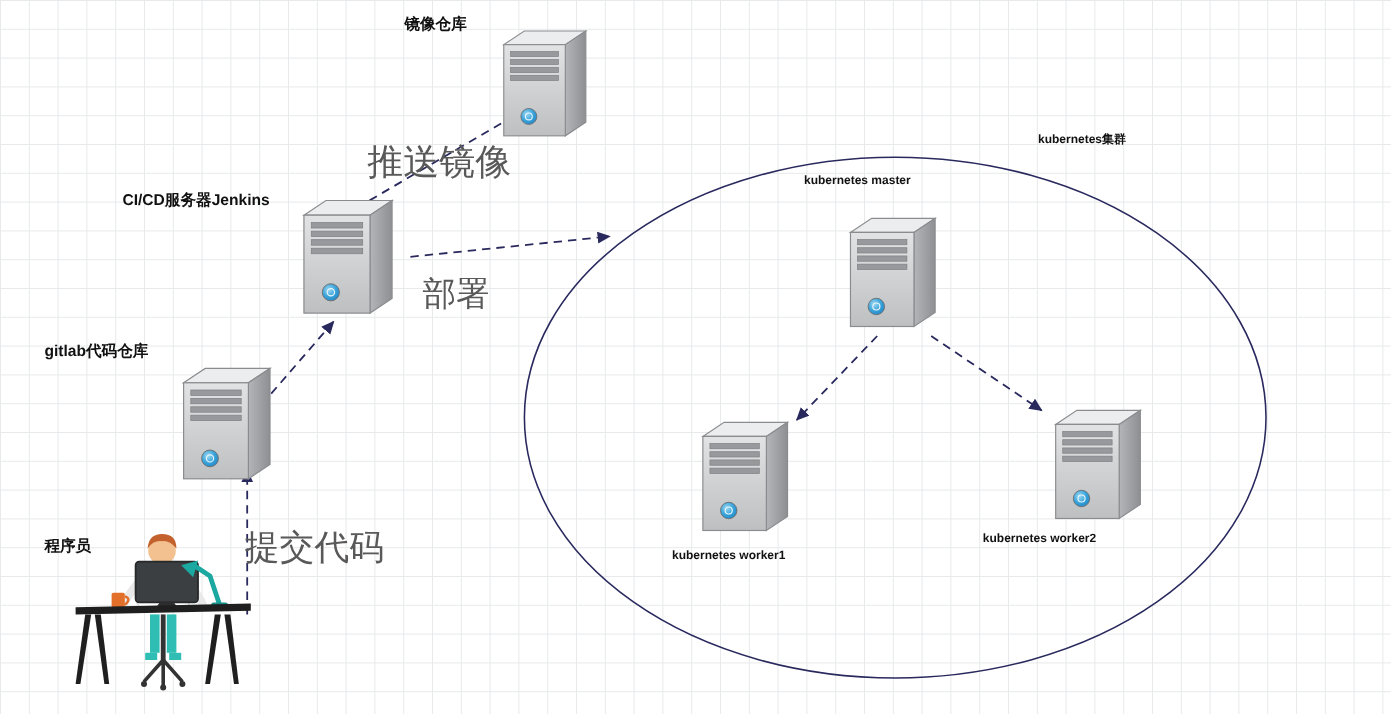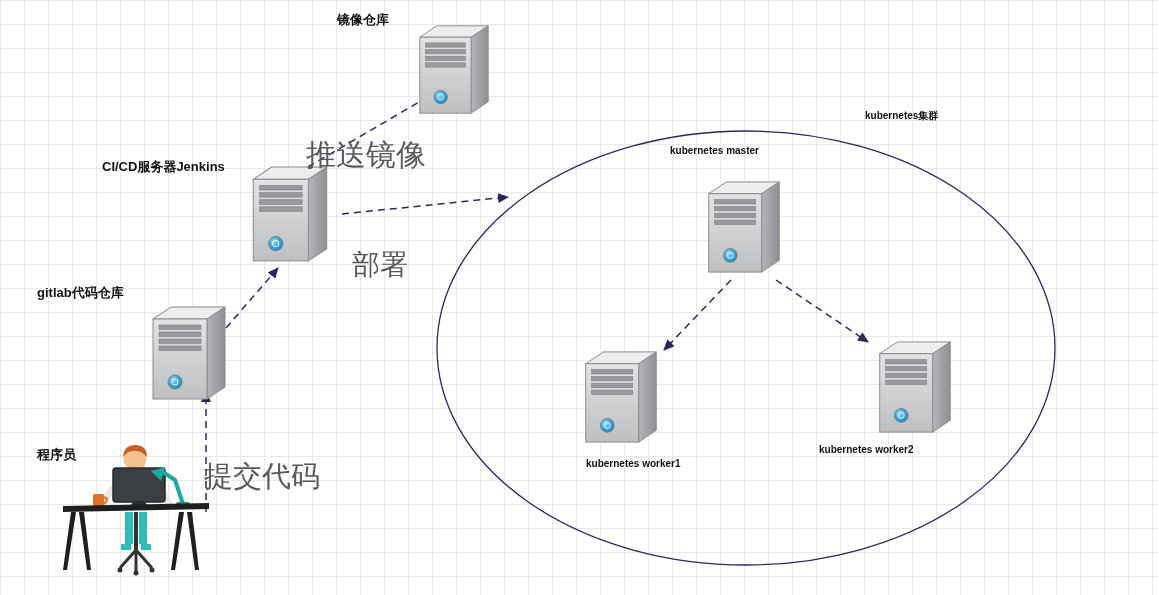--- a/index.html
+++ b/index.html
@@ -22,21 +22,20 @@
   .lbl{
     position:absolute;
     font-size:13px;font-weight:bold;color:#111;
     white-space:nowrap;letter-spacing:0;
   }
   .lbl-k8s{font-size:10px;}
   .biglbl{
     position:absolute;
     color:#595959;font-weight:500;white-space:nowrap;
     font-family:"Liberation Sans", sans-serif;
-    margin-top:20px;
   }
   #push-image-label{font-size:30px;}
   #deploy-label{font-size:28px;font-family:Liberation Serif, serif;}
   #commit-code-label{font-size:29px;font-family:Liberation Mono, monospace;}
 </style>
 </head>
 <body>
 
 <div class="canvas">
 
@@ -153,20 +152,20 @@
       <circle cx="81" cy="133" r="2.5" fill="#333333"></circle>
     </svg>
   </div>
 
   <div class="lbl" style="left:337px;top:11px;">镜像仓库</div>
   <div class="lbl" style="left:102px;top:158px;">CI/CD服务器Jenkins</div>
   <div class="lbl" style="left:37px;top:284px;">gitlab代码仓库</div>
   <div class="lbl" style="left:37px;top:446px;">程序员</div>
   <div class="lbl lbl-k8s" style="left:865px;top:109px;">kubernetes集群</div>
   <div class="lbl lbl-k8s" style="left:670px;top:145px;">kubernetes master</div>
-  <div class="lbl lbl-k8s" style="left:560px;top:458px;margin-left:26px;">kubernetes worker1</div>
+  <div class="lbl lbl-k8s" style="left:560px;top:458px;">kubernetes worker1</div>
   <div class="lbl lbl-k8s" style="left:819px;top:444px;text-align:right;">kubernetes worker2</div>
 
   <div class="biglbl" id="push-image-label" style="left:306px;top:115px;">推送镜像</div>
   <div class="biglbl" id="deploy-label" style="left:352px;top:226px;">部署</div>
   <div class="biglbl" id="commit-code-label" style="left:204px;top:437px;">提交代码</div>
 
 </div>
 
 </body></html>

